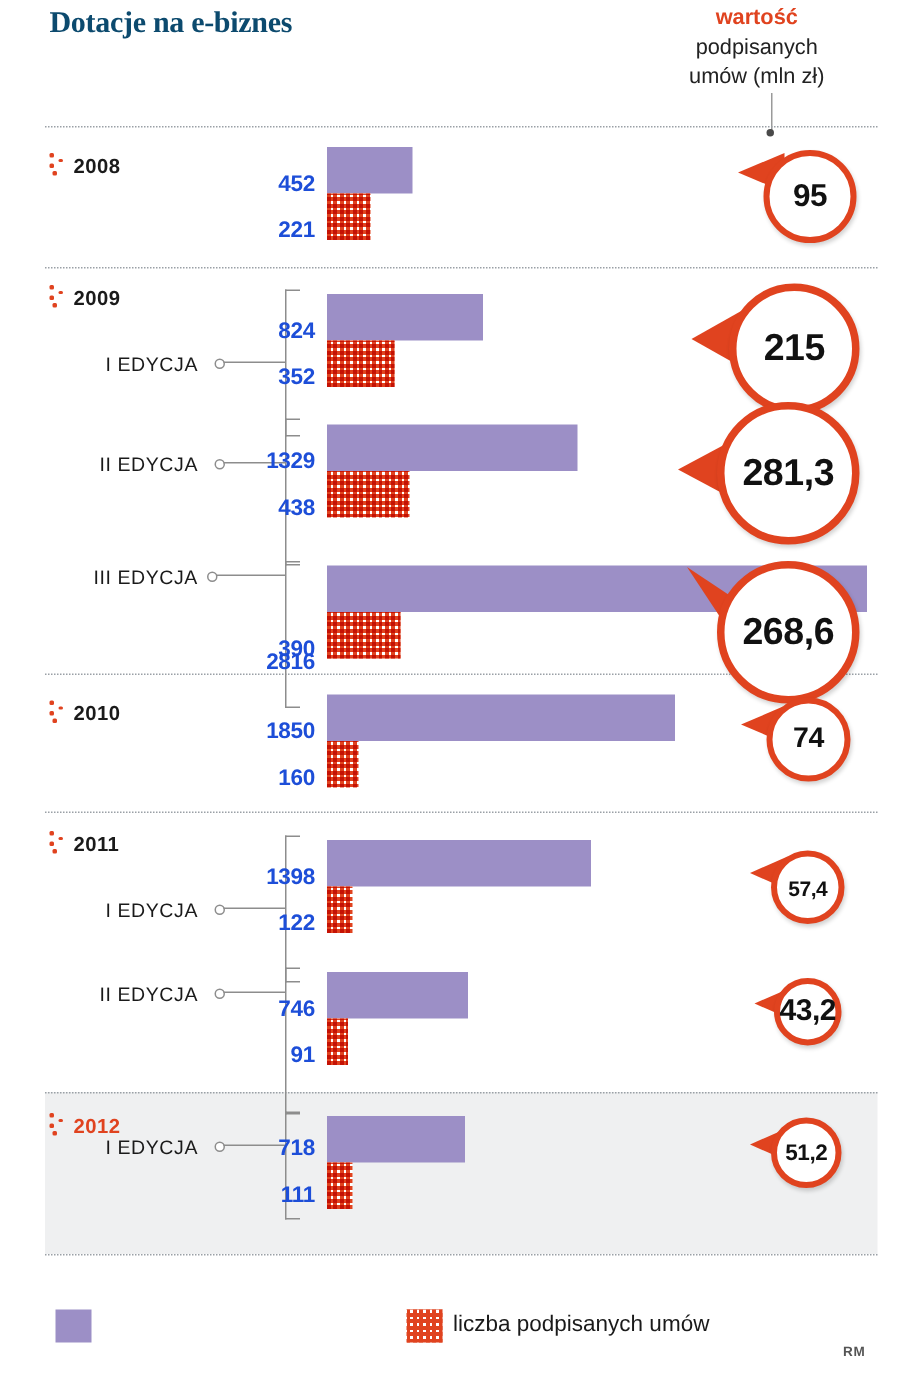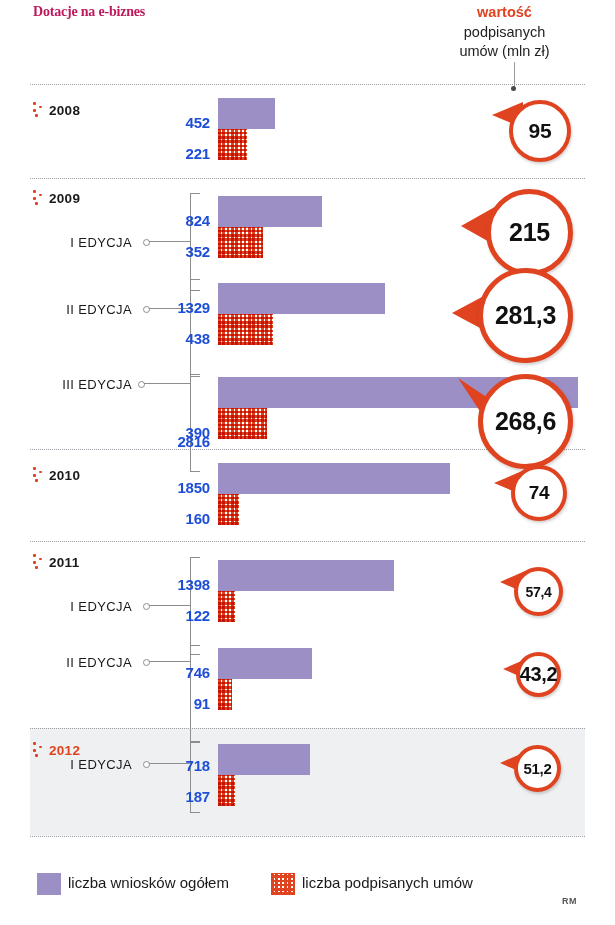--- a/index.html
+++ b/index.html
@@ -10,22 +10,22 @@
     color:#1a1a1a;
     position:relative;
     overflow:hidden;
   }
   .stage{position:relative;width:615px;height:925px;}
 
   
   .title{
     position:absolute;left:33px;top:4px;
     font-family:"Liberation Serif", serif;
-    font-weight:bold;font-size:14px;letter-spacing:-0.2px;
-    color:#be185d;
+    font-weight:bold;font-size:20px;letter-spacing:-0.2px;
+    color:#0c4a6e;
   }
   .hdr{
     position:absolute;right:28px;top:3px;width:165px;
     text-align:center;font-size:14.5px;line-height:1.36;color:#222;
   }
   .hdr .w{display:block;color:#e0431f;font-weight:bold;}
   .hdr-line{
     position:absolute;left:514px;top:62px;width:1px;height:26px;
     background:#9a9a9a;
   }
@@ -282,30 +282,29 @@
     <div class="bub" style="left:516px;top:652px;width:45px;height:45px;border-width:4px;font-size:20px;">43,2</div>
   </div>
 
   <div class="edlabel" style="left:40px;top:757px;width:92px;">I EDYCJA</div>
   <div class="edcirc" style="left:143px;top:761px;"></div>
   <div class="edline" style="left:149px;top:763px;width:41px;"></div>
   <div class="bracket" style="left:190px;top:741px;height:70px;"></div>
   <div class="bar-purple" style="left:218px;top:744px;width:92px;height:31px;"></div>
   <div class="bar-dots" style="left:218px;top:775px;width:17px;height:31px;"></div>
   <div class="barval" style="left:118px;top:757px;width:92px;">718</div>
-  <div class="barval" style="left:118px;top:788px;width:92px;">187</div>
+  <div class="barval" style="left:118px;top:788px;width:92px;">111</div>
 
   <div class="callout">
     <svg width="70" height="62" style="position:absolute;left:497px;top:744px;overflow:visible;">
       <path d="M 28 30 L 3 19 L 28 8 Z" fill="#e0431f"></path>
     </svg>
     <div class="bub" style="left:514px;top:745px;width:47px;height:47px;border-width:4px;font-size:15px;">51,2</div>
   </div>
 
   <div class="legend">
     <div class="lg-sw-p"></div>
-    <div class="lg-t lg-t1">liczba wniosków ogółem</div>
     <div class="lg-sw-d"></div>
     <div class="lg-t lg-t2">liczba podpisanych umów</div>
     <div class="credit">RM</div>
   </div>
 
 </div>
 
 </body></html>

